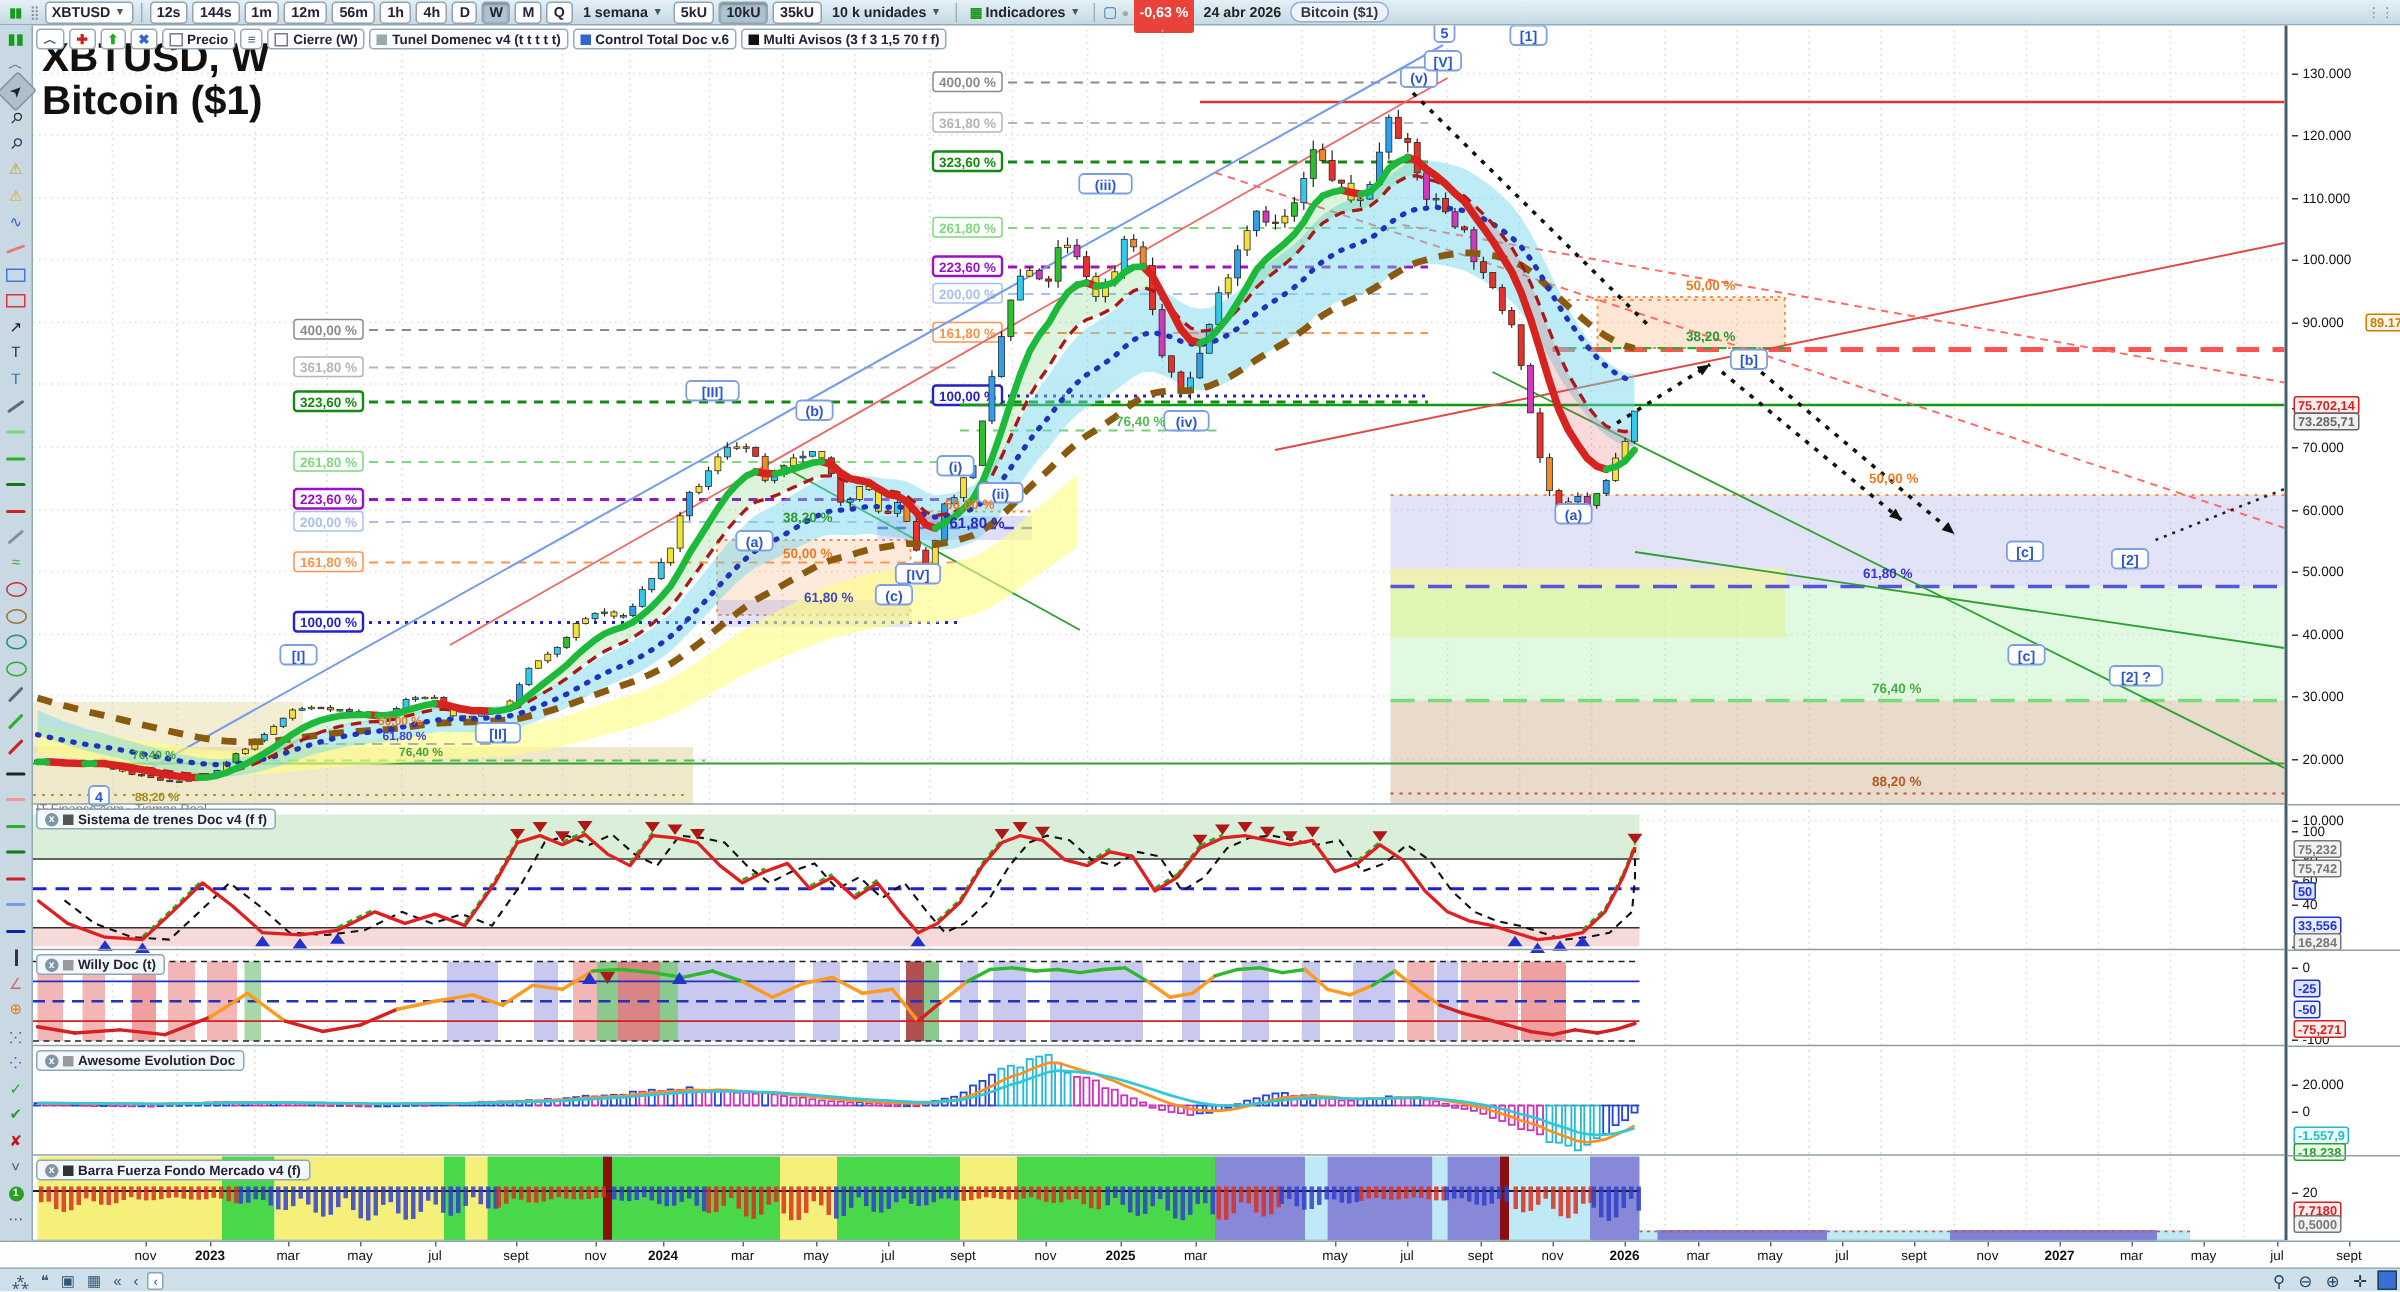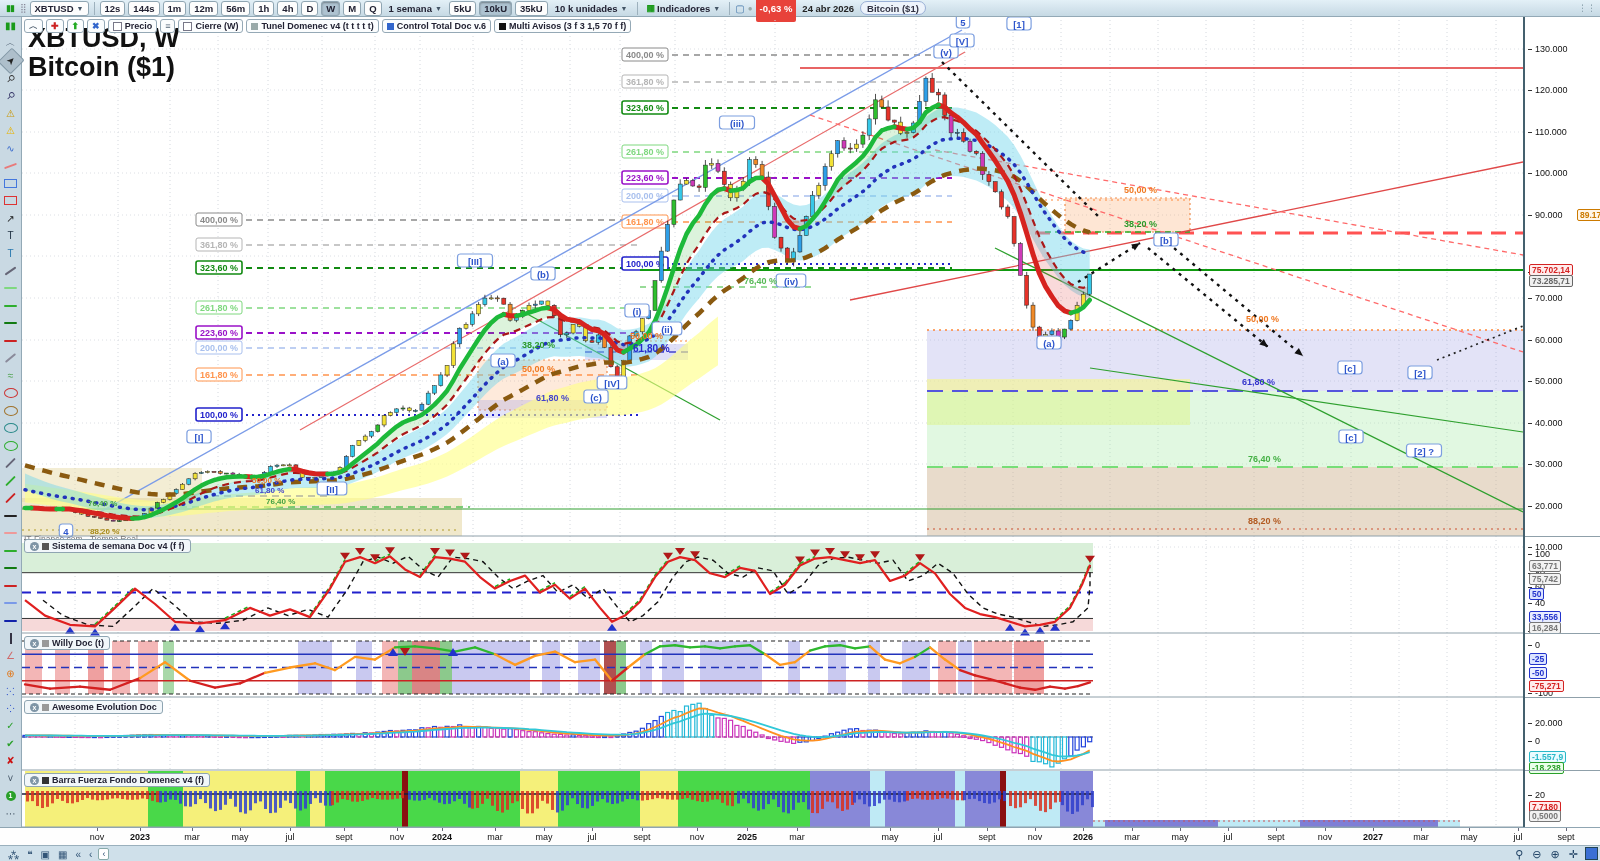--- a/index.html
+++ b/index.html
@@ -221,36 +221,36 @@
 
 <div id="title-block">
   <div class="t1">XBTUSD, W</div>
   <div class="t2">Bitcoin ($1)</div>
 </div>
 <div class="watermark">IT-Finance.com - Tiempo Real</div>
 
 <div class="panel-tab" style="left:24px;top:539px">
   <span class="close-ico">x</span>
   <span class="sq" style="background:#555"></span>
-  <span>Sistema de semana Doc v4 (f f)</span>
+  <span>Sistema de trenes Doc v4 (f f)</span>
 </div>
 <div class="panel-tab" style="left:24px;top:636px">
   <span class="close-ico">x</span>
   <span class="sq" style="background:#999"></span>
   <span>Willy Doc (t)</span>
 </div>
 <div class="panel-tab" style="left:24px;top:700px">
   <span class="close-ico">x</span>
   <span class="sq" style="background:#999"></span>
   <span>Awesome Evolution Doc</span>
 </div>
 <div class="panel-tab" style="left:24px;top:773px">
   <span class="close-ico">x</span>
   <span class="sq" style="background:#333"></span>
-  <span>Barra Fuerza Fondo Domenec v4 (f)</span>
+  <span>Barra Fuerza Fondo Mercado v4 (f)</span>
 </div>
 
 <div id="paxis">
       <span class="tick" style="top: 27px;"><i></i>130.000</span>
       <span class="tick" style="top: 68px;"><i></i>120.000</span>
       <span class="tick" style="top: 110px;"><i></i>110.000</span>
       <span class="tick" style="top: 151px;"><i></i>100.000</span>
       <span class="tick" style="top: 193px;"><i></i>90.000</span>
       <span class="tick" style="top: 250px;"><i></i>80.000</span>
       <span class="tick" style="top: 276px;"><i></i>70.000</span>
@@ -261,21 +261,21 @@
       <span class="tick" style="top: 484px;"><i></i>20.000</span>
       <span class="tick" style="top: 525px;"><i></i>10.000</span>
       <span class="abadge" style="top: 192px; border-color: rgb(204, 122, 0); color: rgb(204, 122, 0); background: rgb(255, 246, 234); margin-left: 48px;">89.173,04</span>
       <span class="abadge" style="top: 247px; border-color: rgb(212, 34, 34); color: rgb(212, 34, 34); background: rgb(255, 236, 236);">75.702,14</span>
       <span class="abadge" style="top: 258px; border-color: rgb(102, 102, 102); color: rgb(102, 102, 102); background: rgb(240, 240, 240);">73.285,71</span>
       <span class="tick" style="top: 532px;"><i></i>100</span>
       <span class="tick" style="top: 551px;"><i></i>80</span>
       <span class="tick" style="top: 565px;"><i></i>60</span>
       <span class="tick" style="top: 581px;"><i></i>40</span>
       <span class="tick" style="top: 609px;"><i></i>0</span>
-      <span class="abadge" style="top: 543px; border-color: rgb(119, 119, 119); color: rgb(119, 119, 119); background: rgb(242, 242, 242);">63,771</span>
+      <span class="abadge" style="top: 543px; border-color: rgb(119, 119, 119); color: rgb(119, 119, 119); background: rgb(242, 242, 242);">75,232</span>
       <span class="abadge" style="top: 556px; border-color: rgb(119, 119, 119); color: rgb(119, 119, 119); background: rgb(242, 242, 242);">75,742</span>
       <span class="abadge" style="top: 571px; border-color: rgb(34, 51, 204); color: rgb(34, 51, 204); background: rgb(219, 228, 255);">50</span>
       <span class="abadge" style="top: 594px; border-color: rgb(34, 51, 204); color: rgb(34, 51, 204); background: rgb(232, 237, 255);">33,556</span>
       <span class="abadge" style="top: 605px; border-color: rgb(119, 119, 119); color: rgb(119, 119, 119); background: rgb(242, 242, 242);">16,284</span>
       <span class="tick" style="top: 623px;"><i></i>0</span>
       <span class="tick" style="top: 671px;"><i></i>-100</span>
       <span class="abadge" style="top: 636px; border-color: rgb(34, 51, 204); color: rgb(34, 51, 204); background: rgb(219, 228, 255);">-25</span>
       <span class="abadge" style="top: 650px; border-color: rgb(34, 51, 204); color: rgb(34, 51, 204); background: rgb(232, 237, 255);">-50</span>
       <span class="abadge" style="top: 663px; border-color: rgb(212, 34, 34); color: rgb(212, 34, 34); background: rgb(255, 236, 236);">-75,271</span>
       <span class="tick" style="top: 701px;"><i></i>20.000</span>

